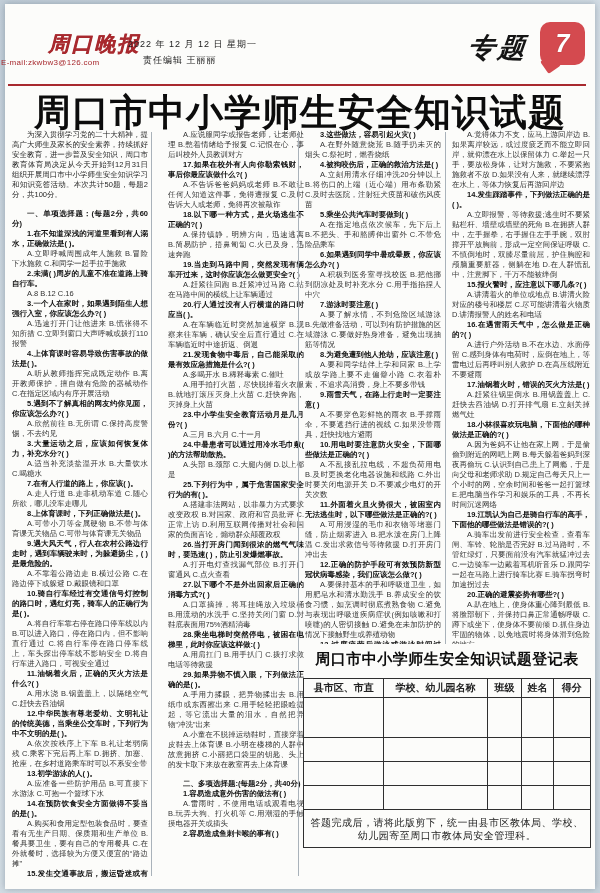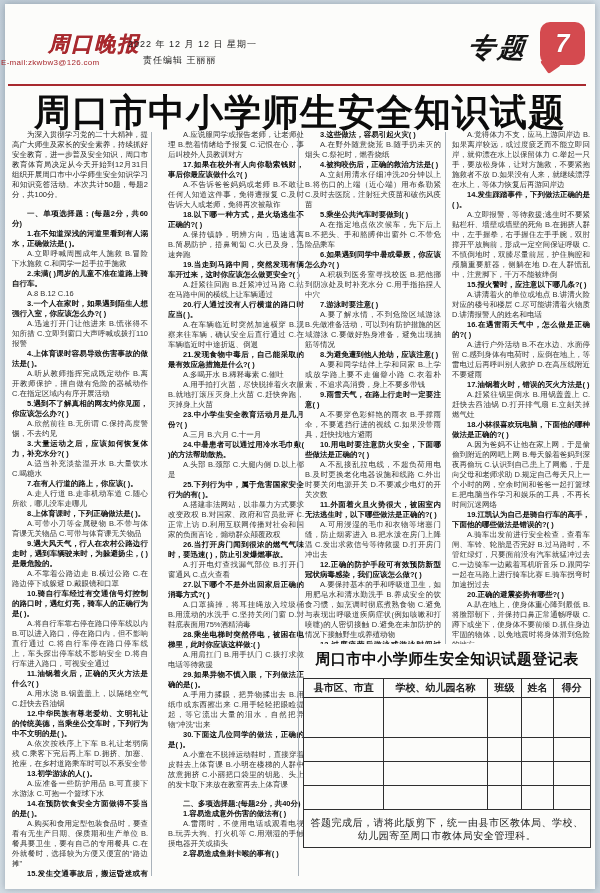--- a/index.html
+++ b/index.html
@@ -147,21 +147,20 @@
     <p class="q">25.下列行为中，属于危害国家安全行为的有( )。</p>
     <p class="a">A.搭建非法网站，以非暴力方式要求改变政权 B.对国家、政府和官员批评 C.正常上访 D.利用互联网传播对社会和国家的负面言论，煽动群众颠覆政权</p>
     <p class="q">26.当打开房门闻到很浓的燃气气味时，要迅速( )，防止引发爆燃事故。</p>
     <p class="a">A.打开电灯查找漏气部位 B.打开门窗通风 C.点火查看</p>
     <p class="q">27.以下哪个不是外出回家后正确的消毒方式?( )</p>
     <p class="a">A.口罩摘掉，将耳挂绳放入垃圾桶 B.用流动的水洗手 C.坚持关闭门窗 D.对鞋底表面用75%酒精消毒</p>
     <p class="q">28.乘坐电梯时突然停电，被困在电梯里，此时你应该这样做:( )</p>
     <p class="a">A.用肩扛门 B.用手扒门 C.拨打求救电话等待救援</p>
     <p class="q">29.如果异物不慎入眼，下列做法正确的是( )。</p>
     <p class="a">A.手用力揉眼，把异物揉出去 B.用纸巾或东西擦出来 C.用手轻轻把眼睑提起，等它流出大量的泪水，自然把异物“冲洗”出来</p>
-    <p class="q">30.下面这几位同学的做法，正确的是( )。</p>
     <p class="a">A.小童在不脱掉运动鞋时，直接穿着皮鞋去上体育课 B.小明在楼梯的人群中故意拥挤 C.小丽把口袋里的钥匙、头上的发卡取下来放在教室再去上体育课</p>
     <div class="gap"></div>
     <p class="heading">二、多项选择题:(每题2分，共40分)</p>
     <p class="q">1.容易造成意外伤害的做法有( )</p>
     <p class="a">A.雷雨时，不使用电话或观看电视 B.玩弄大狗、打火机等 C.用潮湿的手触摸电器开关或插头</p>
     <p class="q">2.容易造成鱼刺卡喉的事有( )</p>
   </div>
 <div class="vrule" style="left:298px; top:132px; height:744px;"></div>
 <div class="col" style="left:305px; top:130px; width:136px; height:514px;">
     <p class="q">3.这些做法，容易引起火灾( )</p>

